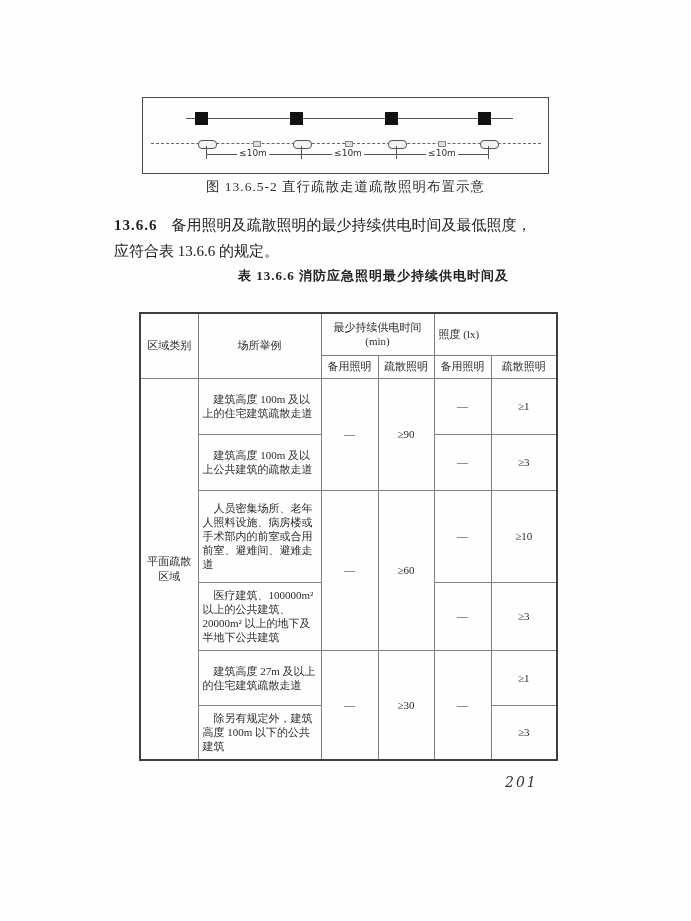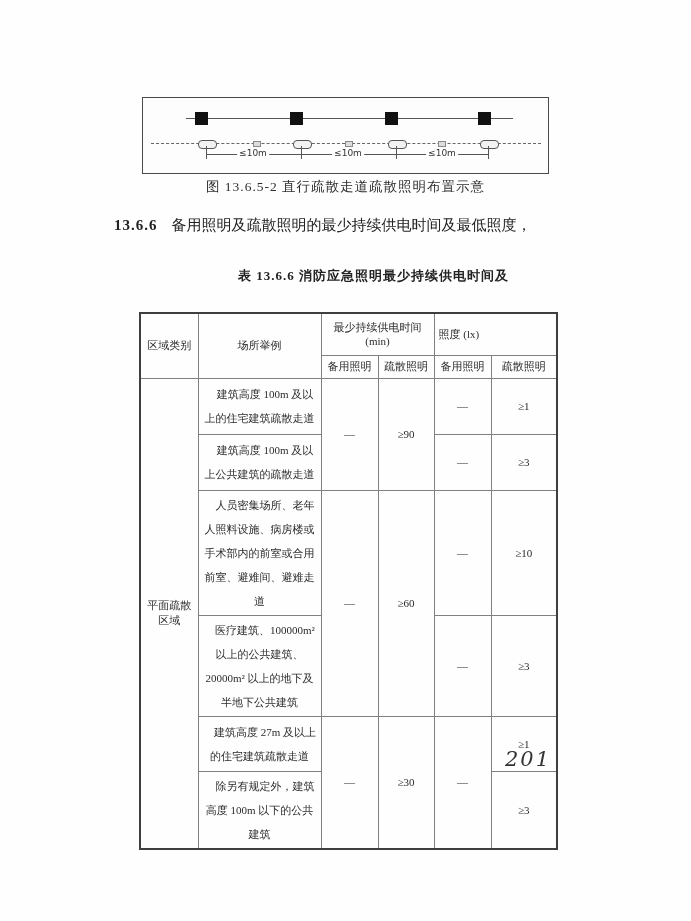--- a/index.html
+++ b/index.html
@@ -36,26 +36,26 @@
 
   
   table.spec{
     position:absolute;left:139px;top:312px;width:417px;
     border-collapse:collapse;table-layout:fixed;
     font-size:11px;color:#2b2b2b;
     border:2px solid #3f3f3f;
   }
   table.spec td{border:1px solid #808080;padding:2px 4px;vertical-align:middle;}
   td.c{text-align:center;}
-  td.place{text-align:center;line-height:24px;padding:4px 6px;margin-top:40px;}
+  td.place{text-align:left;line-height:14px;padding:4px 6px;margin-top:40px;}
   td.place .ind{display:block;text-indent:1em;}
   .hdr{text-align:center;line-height:14px;}
   .hdr2{}
 
-  .page-num{position:absolute;left:505px;top:747px;font-size:21px;font-style:italic;letter-spacing:2px;color:#333;font-family:"DejaVu Serif",serif;}
+  .page-num{position:absolute;left:505px;top:774px;font-size:14px;font-style:italic;letter-spacing:2px;color:#333;font-family:"DejaVu Serif",serif;}
 </style>
 </head>
 <body>
 
 <div class="page">
 
   <div class="fig-box">
     <div class="fig-topline"></div>
     <div class="fig-square" style="left:52px"></div>
     <div class="fig-square" style="left:147px"></div>
@@ -78,20 +78,21 @@
     <div class="fig-tick" style="left:345px"></div>
     <span class="fig-dimlabel" style="left:110px">≤10m</span>
     <span class="fig-dimlabel" style="left:205px">≤10m</span>
     <span class="fig-dimlabel" style="left:299px">≤10m</span>
   </div>
 
   <div class="fig-caption">图 13.6.5-2  直行疏散走道疏散照明布置示意</div>
 
   <div class="clause">
     <div><span class="num">13.6.6</span><span>备用照明及疏散照明的最少持续供电时间及最低照度，</span></div>
+    <div>应符合表 13.6.6 的规定。</div>
   </div>
 
   <div class="tbl-title l1">表 13.6.6  消防应急照明最少持续供电时间及</div>
 
   <table class="spec">
     <colgroup>
       <col style="width:58px">
         <col style="width:123px">
         <col style="width:57px">
       <col style="width:56px">

